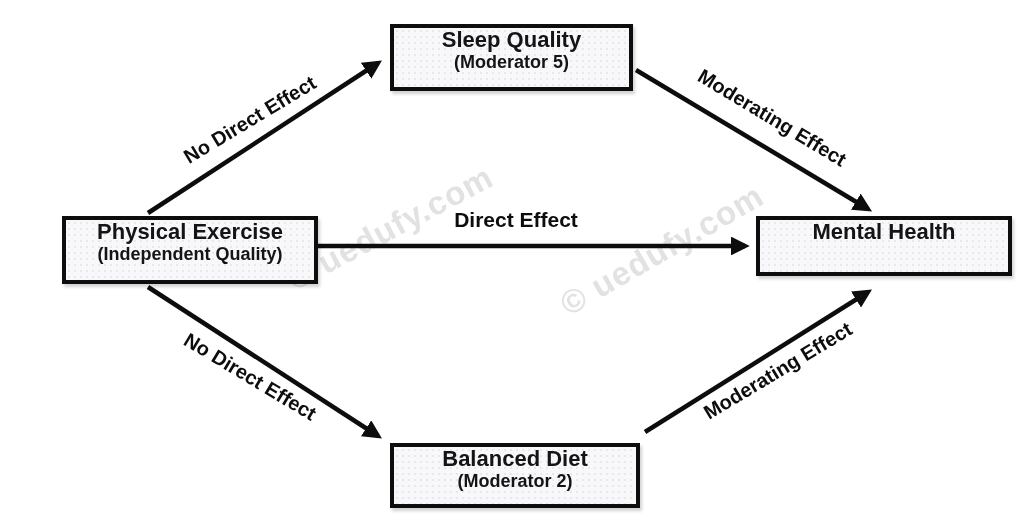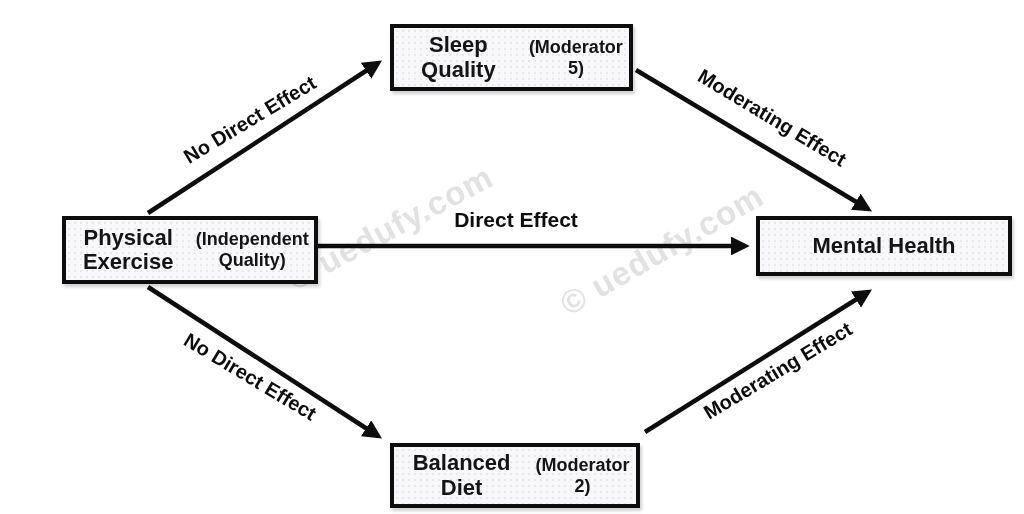--- a/index.html
+++ b/index.html
@@ -37,23 +37,22 @@
   
   .node {
     position: absolute;
     z-index: 3;
     background-color: #f8f8fb;
     background-image: radial-gradient(#e7e7ee 1px, transparent 1.2px);
     background-size: 6px 6px;
     border: 4px solid #0d0d0d;
     box-shadow: 2px 3px 3px rgba(0,0,0,0.18);
     display: flex;
-    flex-direction: row;
+    flex-direction: column;
     align-items: center;
-    justify-content: center;
     text-align: center;
     box-sizing: border-box;
   }
   .node .title {
     font-size: 22px;
     font-weight: bold;
     color: #141414;
     line-height: 1.1;
   }
   .node .subtitle {

